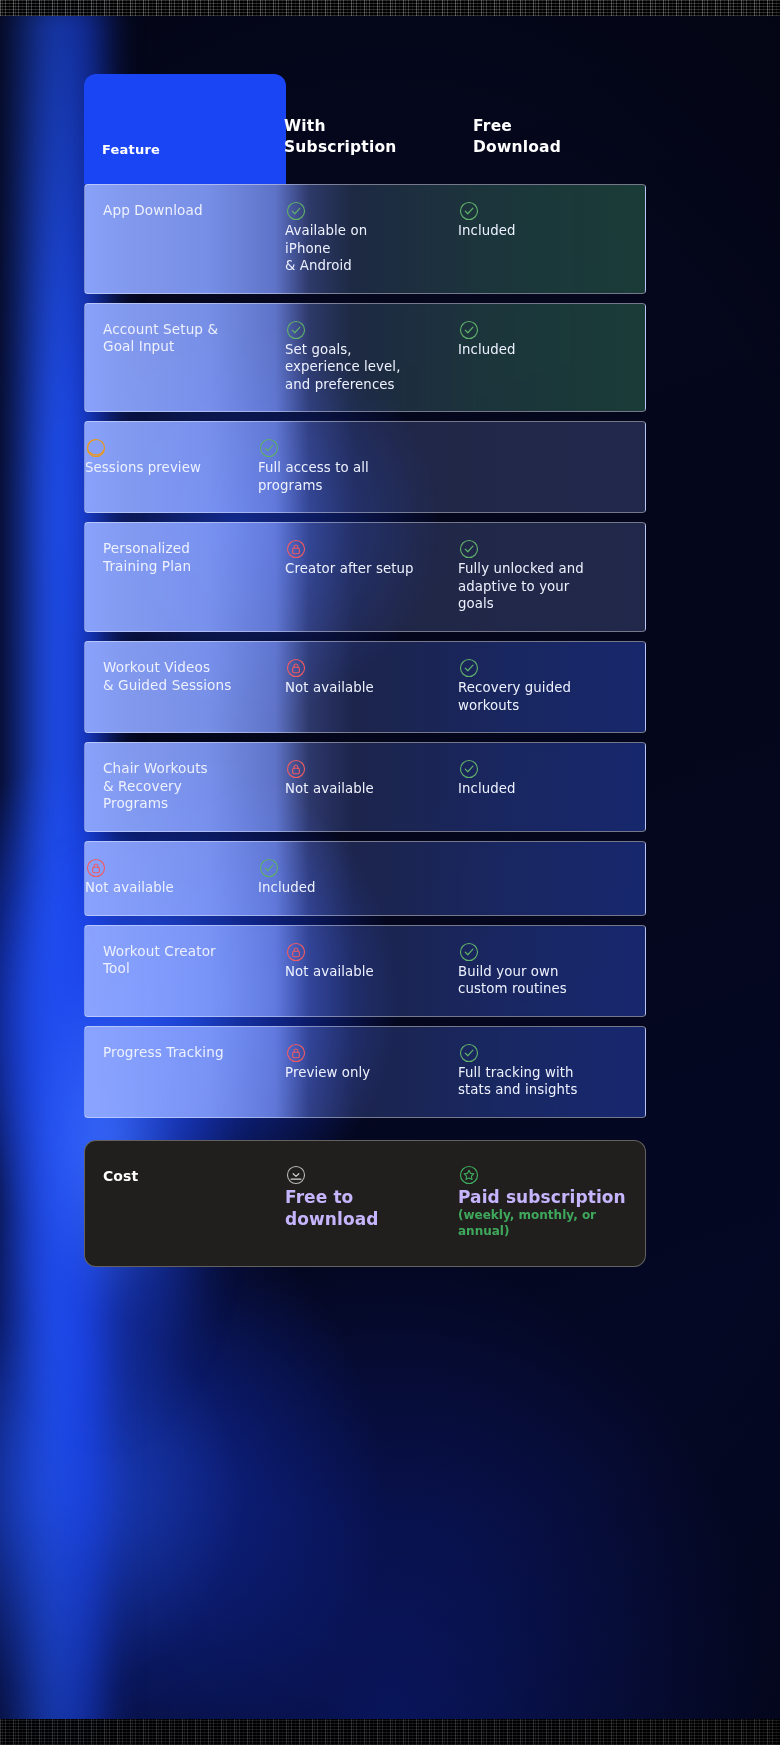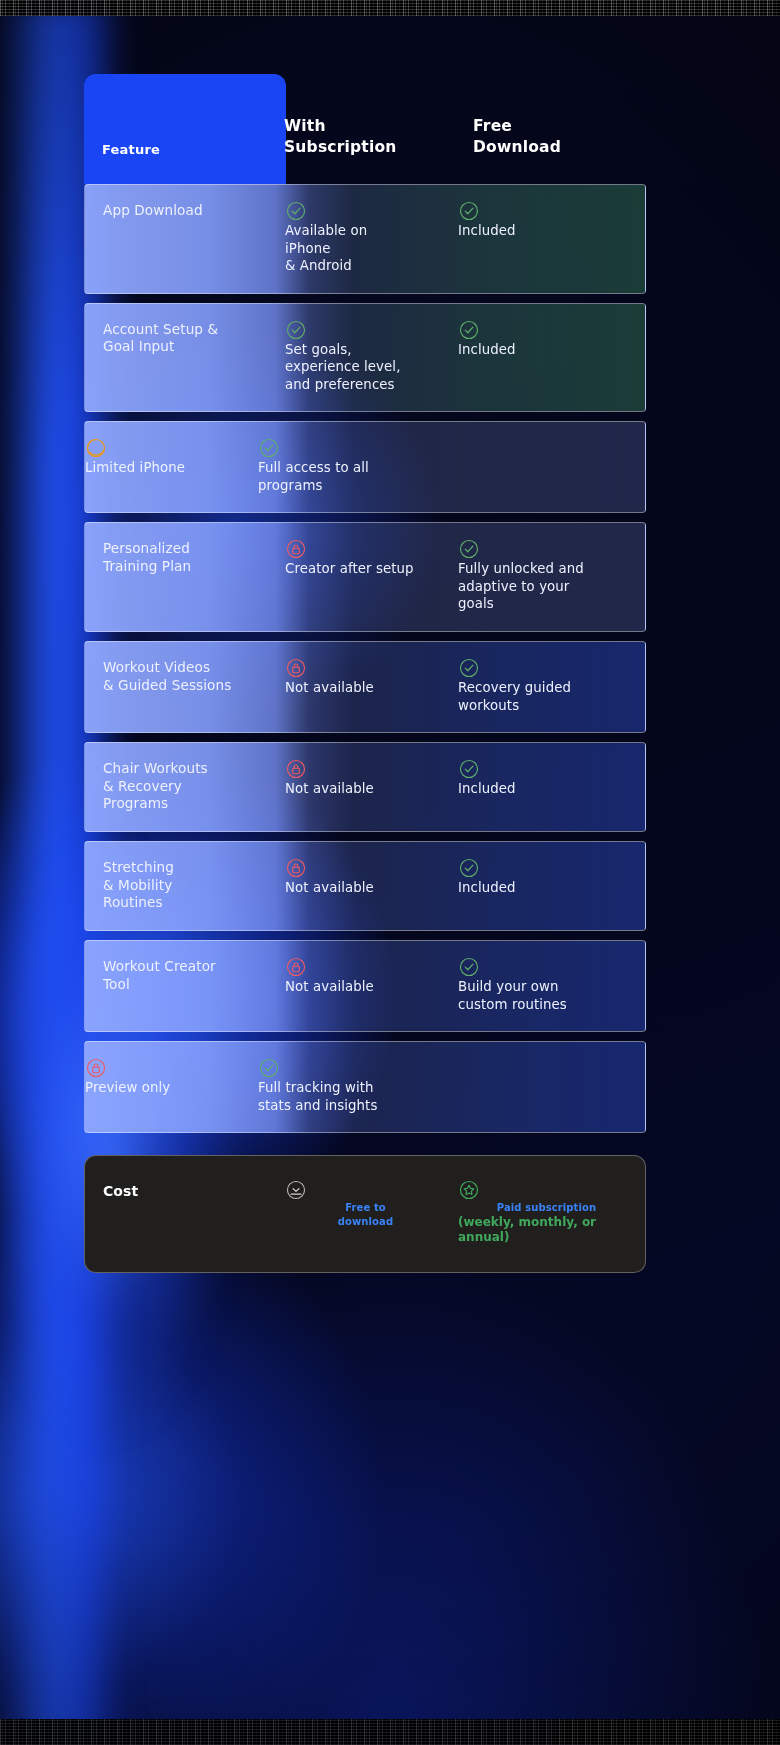--- a/index.html
+++ b/index.html
@@ -118,21 +118,21 @@
   
   #cost-row{
     margin-top:22px;
     position:relative; display:flex;
     border-radius:12px;
     border:1px solid rgba(255,255,255,.30);
     background:#201f1e;
     overflow:hidden;
   }
   #cost-row .feat-label{ color:#ffffff; font-weight:700; font-size:14px; }
-  #cost-row .val-text{ color:#3b82f6; font-weight:700; font-size:10px;text-align:center; }
+  #cost-row .val-text{ color:#c4b5fd; font-weight:700; font-size:17px; }
   #cost-row .cell.feat{ padding-top:26px; }
   #cost-row .val-cell{ padding-top:23px; padding-bottom:26px; }
   .val-sub{ color:#3fa85c; font-weight:700; font-size:12px; line-height:1.32; white-space:pre-line; }
 </style>
 </head>
 <body>
 
 <div id="bg-root">
   <div id="bg-left-bar"></div>
   <div id="bg-glow-core"></div>
@@ -211,21 +211,21 @@
     </div>
       </div>
       <div class="row-card tint-grey">
     <div class="tint"></div>
     <div class="cell val-cell col-free">
       <span class="icon-wrap"><svg viewBox="0 0 24 24" width="22" height="22" fill="none">
       <circle cx="12" cy="12" r="9.3" stroke="#e79a23" stroke-width="1.3"></circle>
       <path d="M12 2.8 A9.2 9.2 0 0 0 6.0 18.9" stroke="#e79a23" stroke-width="1.3" stroke-linecap="round"></path>
       <path d="M5.2 16.6 A9.2 9.2 0 0 0 20.2 14.4" stroke="#e79a23" stroke-width="1.3" stroke-linecap="round"></path>
             </svg></span>
-      <div class="val-text">Limited iPhone</div>
+      <div class="val-text">Sessions preview</div>
     </div>
     <div class="cell val-cell col-sub">
       <span class="icon-wrap"><svg viewBox="0 0 24 24" width="22" height="22" fill="none">
       <circle cx="12" cy="12" r="9.3" stroke="#5fae6a" stroke-width="1.25"></circle>
       <path d="M7.9 12.2 L10.7 15 L16.3 8.9" stroke="#5fae6a" stroke-width="1.35" stroke-linecap="round" stroke-linejoin="round"></path>
             </svg></span>
       <div class="val-text">Full access to all
 programs</div>
     </div>
       </div>
@@ -294,25 +294,20 @@
     <div class="cell val-cell col-sub">
       <span class="icon-wrap"><svg viewBox="0 0 24 24" width="22" height="22" fill="none">
       <circle cx="12" cy="12" r="9.3" stroke="#5fae6a" stroke-width="1.25"></circle>
       <path d="M7.9 12.2 L10.7 15 L16.3 8.9" stroke="#5fae6a" stroke-width="1.35" stroke-linecap="round" stroke-linejoin="round"></path>
             </svg></span>
       <div class="val-text">Included</div>
     </div>
       </div>
       <div class="row-card tint-blue">
     <div class="tint"></div>
-    <div class="cell feat col-feature">
-      <div class="feat-label">Stretching
-&amp; Mobility
-Routines</div>
-    </div>
     <div class="cell val-cell col-free">
       <span class="icon-wrap"><svg viewBox="0 0 24 24" width="22" height="22" fill="none">
       <circle cx="12" cy="12" r="9.3" stroke="#ef5a63" stroke-width="1.25"></circle>
       <rect x="8.4" y="11.2" width="7.2" height="6" rx="1.3" stroke="#ef5a63" stroke-width="1.25"></rect>
       <path d="M9.9 11.1 V9.7 a2.1 2.1 0 0 1 4.2 0 V11.1" stroke="#ef5a63" stroke-width="1.25" stroke-linecap="round"></path>
             </svg></span>
       <div class="val-text">Not available</div>
     </div>
     <div class="cell val-cell col-sub">
       <span class="icon-wrap"><svg viewBox="0 0 24 24" width="22" height="22" fill="none">
@@ -340,20 +335,23 @@
       <span class="icon-wrap"><svg viewBox="0 0 24 24" width="22" height="22" fill="none">
       <circle cx="12" cy="12" r="9.3" stroke="#5fae6a" stroke-width="1.25"></circle>
       <path d="M7.9 12.2 L10.7 15 L16.3 8.9" stroke="#5fae6a" stroke-width="1.35" stroke-linecap="round" stroke-linejoin="round"></path>
             </svg></span>
       <div class="val-text">Build your own
 custom routines</div>
     </div>
       </div>
       <div class="row-card tint-blue">
     <div class="tint"></div>
+    <div class="cell feat col-feature">
+      <div class="feat-label">Progress Tracking</div>
+    </div>
     <div class="cell val-cell col-free">
       <span class="icon-wrap"><svg viewBox="0 0 24 24" width="22" height="22" fill="none">
       <circle cx="12" cy="12" r="9.3" stroke="#ef5a63" stroke-width="1.25"></circle>
       <rect x="8.4" y="11.2" width="7.2" height="6" rx="1.3" stroke="#ef5a63" stroke-width="1.25"></rect>
       <path d="M9.9 11.1 V9.7 a2.1 2.1 0 0 1 4.2 0 V11.1" stroke="#ef5a63" stroke-width="1.25" stroke-linecap="round"></path>
             </svg></span>
       <div class="val-text">Preview only</div>
     </div>
     <div class="cell val-cell col-sub">
       <span class="icon-wrap"><svg viewBox="0 0 24 24" width="22" height="22" fill="none">

